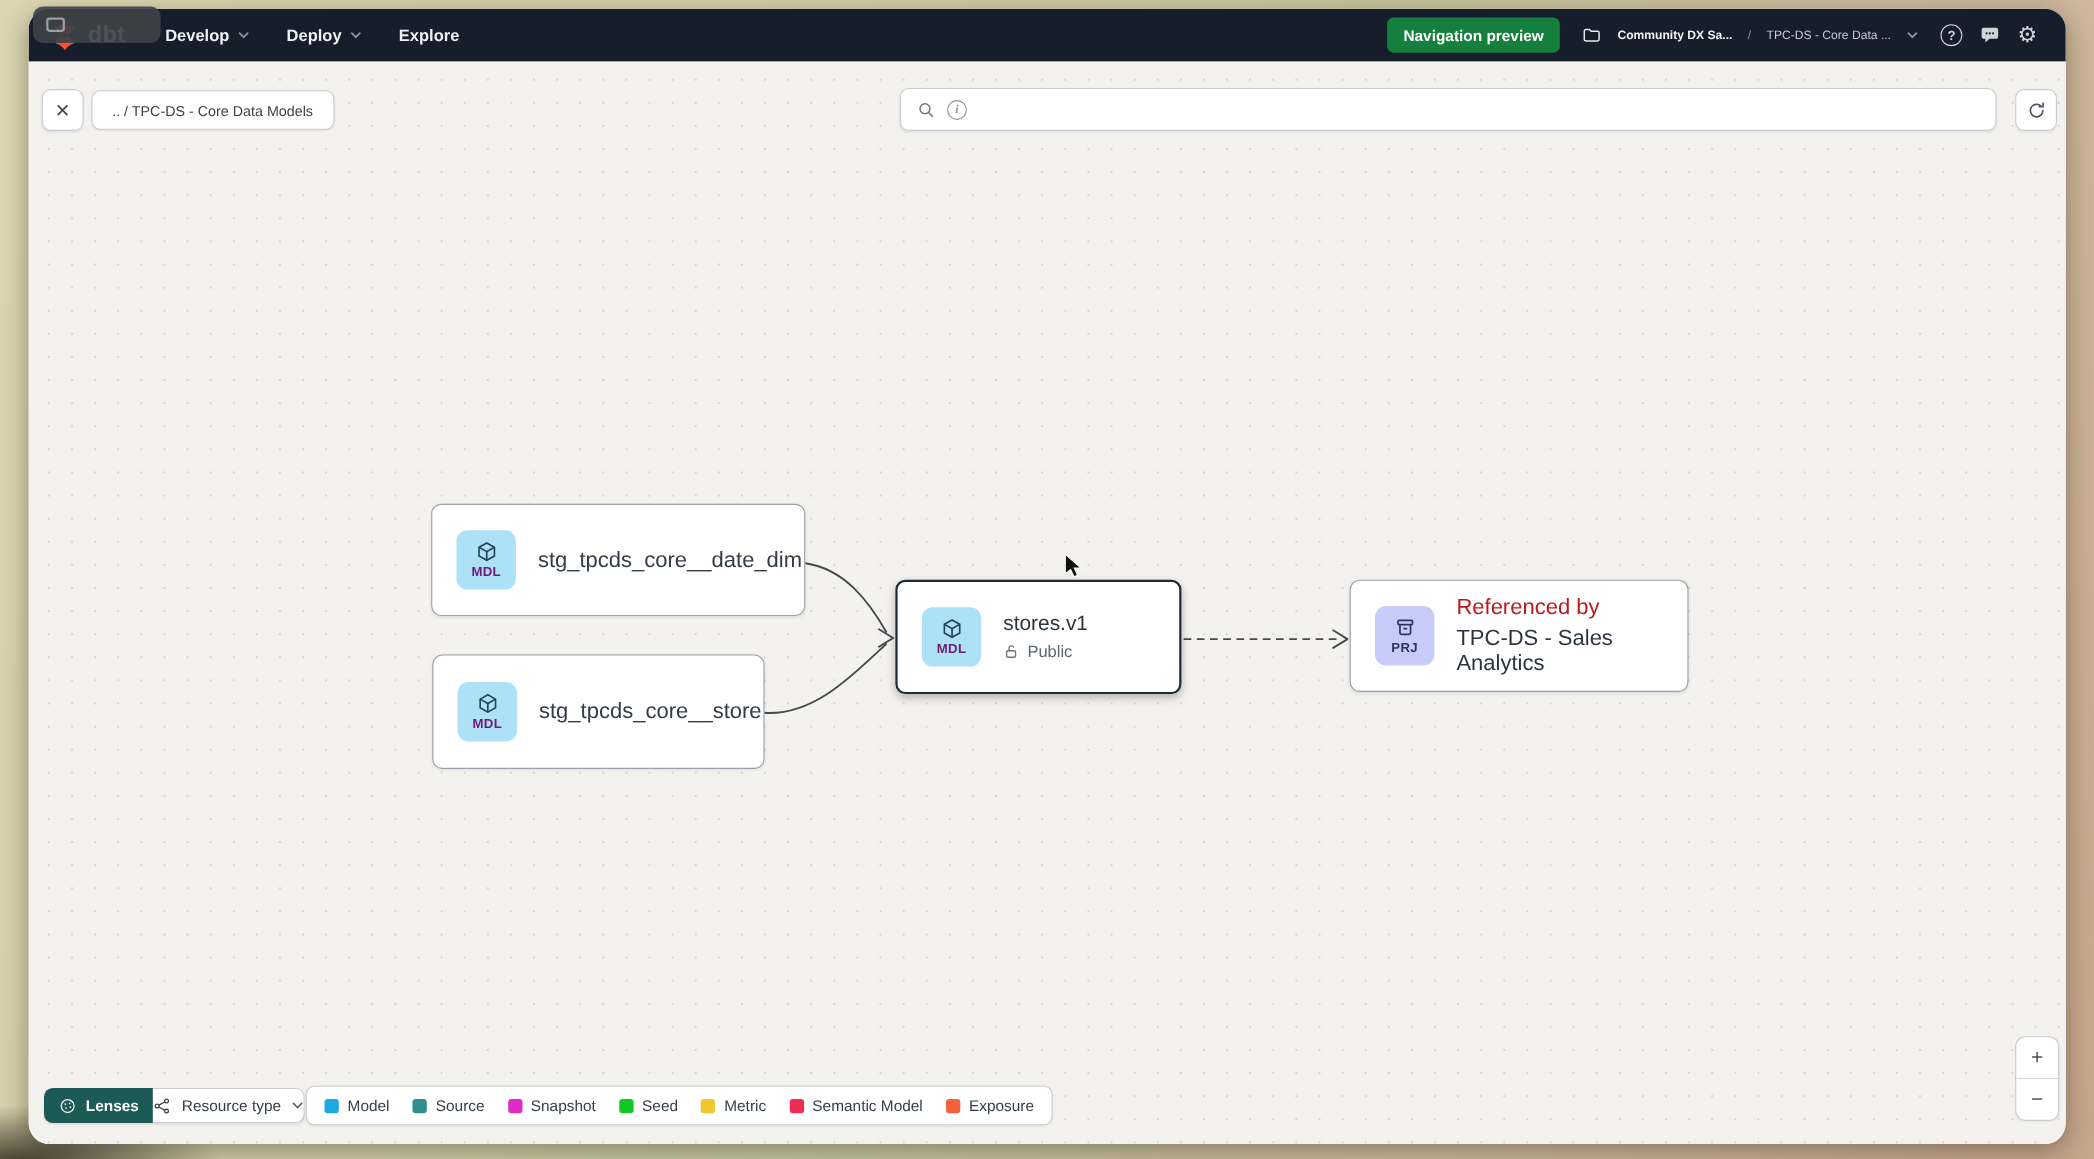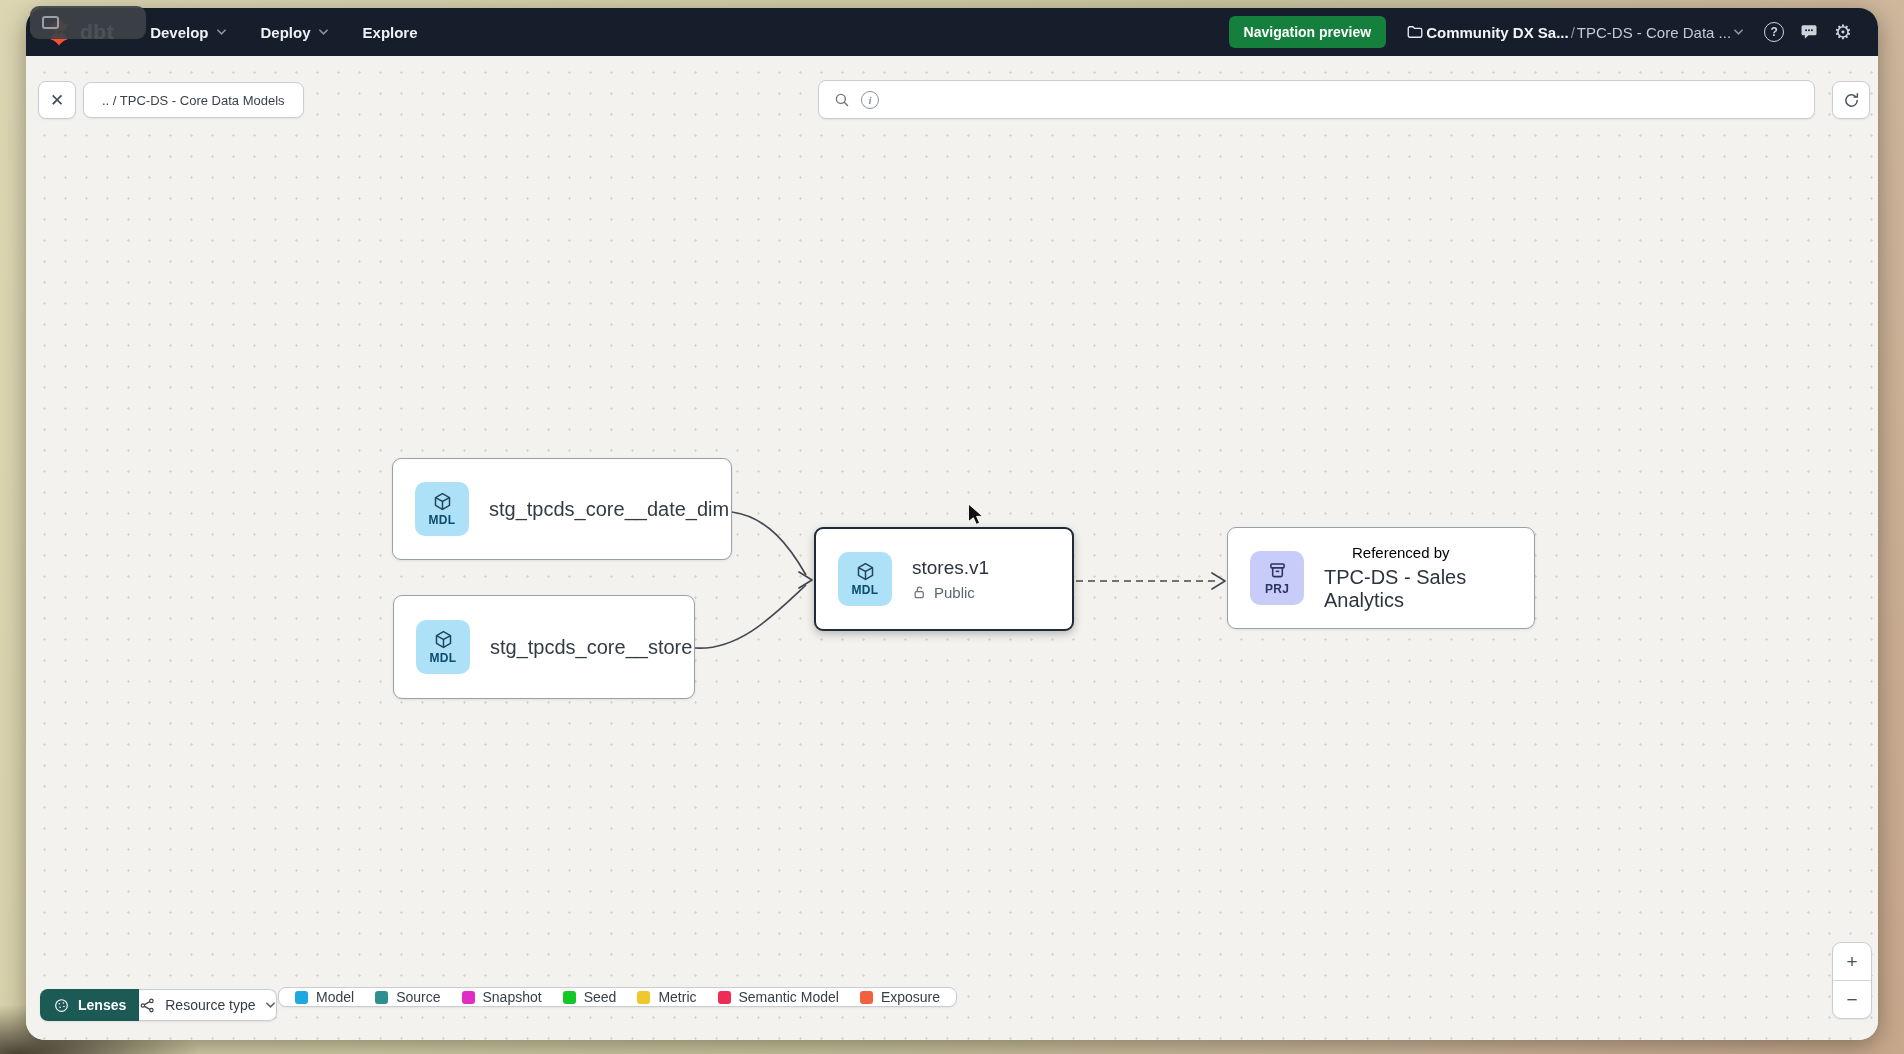--- a/index.html
+++ b/index.html
@@ -36,21 +36,21 @@
   .logo { display:flex; align-items:center; gap:6px; margin-right:36px; cursor:pointer; }
   .logo-text { font-size:21px; font-weight:700; letter-spacing:.5px; color:#fff; }
   .menu { display:flex; align-items:center; gap:34px; }
   .menu-item { display:flex; align-items:center; gap:7px; font-size:15px; font-weight:600; color:#eef1f4; cursor:pointer; }
   .chev { width:11px; height:8px; }
   .nav-right { margin-left:auto; display:flex; align-items:center; gap:20px; }
   .preview-badge {
     background:#15803d; color:#fff; font-size:14px; font-weight:600;
     padding:8px 15px; border-radius:6px; cursor:pointer;
   }
-  .crumb { display:flex; align-items:center; gap:2px; font-size:15px; }
+  .crumb { display:flex; align-items:center; gap:14px; font-size:11px; }
   .crumb-account { font-weight:700; color:#f2f4f7; cursor:pointer; }
   .crumb-sep { color:#8a93a0; }
   .crumb-project { color:#c3cad2; cursor:pointer; }
   .nav-icons { display:flex; align-items:center; gap:15px; }
   .circle-icon {
     width:20px; height:20px; border:1.6px solid #ced3da; border-radius:50%;
     display:flex; align-items:center; justify-content:center;
     font-size:12px; font-weight:700; color:#ced3da; cursor:pointer;
   }
   .gear { font-size:20px; color:#ced3da; line-height:1; cursor:pointer; }
@@ -101,47 +101,47 @@
     display:flex; align-items:center; gap:20px; padding:0 22px;
     box-shadow:0 1px 3px rgba(0,0,0,.08); cursor:pointer;
   }
   .node.selected { border:2px solid #1f2b38; box-shadow:0 3px 8px rgba(0,0,0,.25); }
   .badge {
     width:54px; height:54px; border-radius:10px; flex:0 0 auto;
     display:flex; flex-direction:column; align-items:center; justify-content:center; gap:1px;
   }
   .badge-mdl { background:#ace1f8; }
   .badge-prj { background:#c7cdf8; }
-  .badge-label { font-size:12px; font-weight:700; letter-spacing:.3px; color:#0c4a6e; }
+  .badge-label { font-size:12px; font-weight:700; letter-spacing:.3px; color:#701a75; }
   .badge-prj .badge-label { color:#2c3560; }
   .node-label { font-size:20px; color:#333b44; }
   .node-col { display:flex; flex-direction:column; justify-content:center; gap:5px; }
   .node-title { font-size:19px; color:#2c343e; }
   .access-row { display:flex; align-items:center; gap:7px; font-size:15px; color:#5c6670; }
-  .kicker { font-size:15px; color:#000000;margin-left:28px; }
+  .kicker { font-size:20px; color:#b91c1c; }
 
   #node-date-dim { left:366px; top:402px; width:340px; height:102px; }
   #node-store    { left:367px; top:539px; width:302px; height:104px; }
   #node-stores-v1{ left:788px; top:471px; width:260px; height:104px; }
   #node-referenced{ left:1201px; top:471px; width:308px; height:102px; }
 
   
   .lenses-group { position:absolute; left:14px; top:933px; height:32px; display:flex;
     border-radius:8px; box-shadow:0 1px 2px rgba(0,0,0,.08); }
   .lenses-btn {
     display:flex; align-items:center; gap:8px; background:#1c5a56; color:#fff;
     font-size:14px; font-weight:700; padding:0 13px; border-radius:8px 0 0 8px; cursor:pointer;
   }
   .resource-btn {
     display:flex; align-items:center; gap:9px; background:#fff; color:#343c45;
     font-size:14px; padding:0 0; border:1px solid #c9ccd1; border-left:none;
     border-radius:0 8px 8px 0; cursor:pointer;
   }
   .legend {
-    position:absolute; left:252px; top:931px; height:20px; padding:0 16px;
+    position:absolute; left:252px; top:931px; height:36px; padding:0 16px;
     background:#fff; border:1px solid #c9ccd1; border-radius:8px;
     display:flex; align-items:center; gap:21px; box-shadow:0 1px 2px rgba(0,0,0,.06);
   }
   .legend-item { display:flex; align-items:center; gap:8px; font-size:14px; color:#374049; }
   .swatch { width:13px; height:13px; border-radius:3px; }
 
   .zoom-ctrl {
     position:absolute; left:1806px; top:886px; width:40px; height:77px;
     background:#fff; border:1px solid #c9ccd1; border-radius:9px; overflow:hidden;
     display:flex; flex-direction:column; box-shadow:0 1px 2px rgba(0,0,0,.06);

